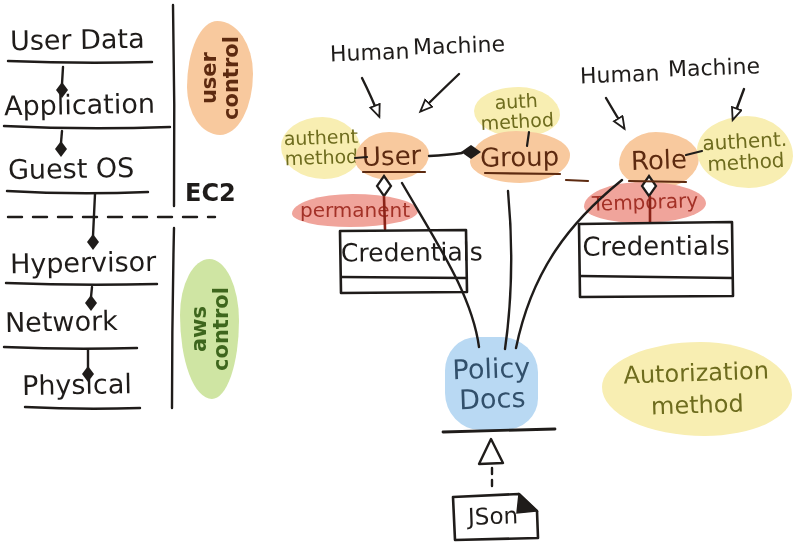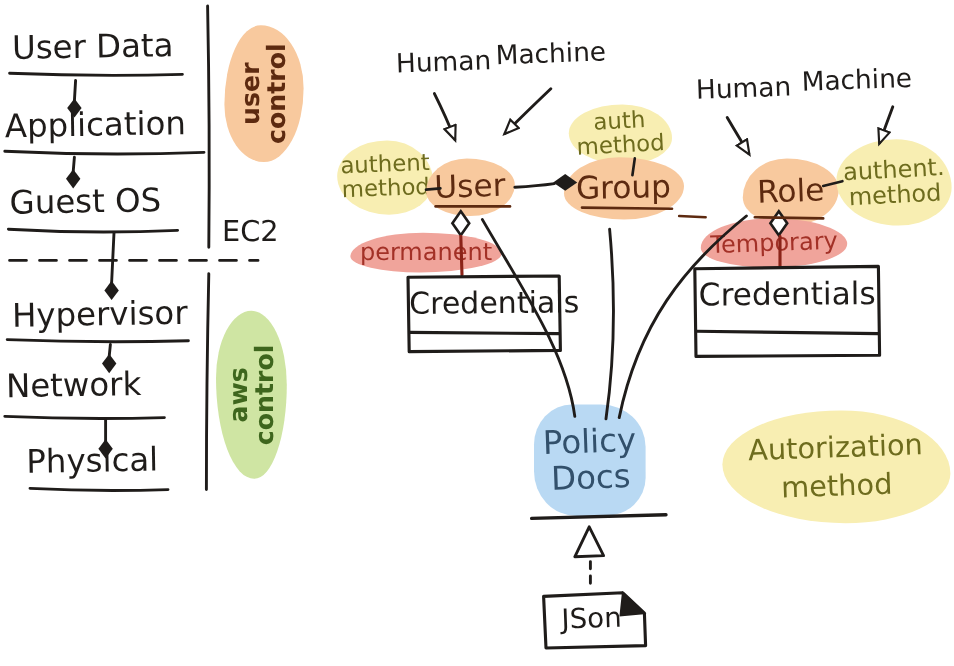--- a/index.html
+++ b/index.html
@@ -191,21 +191,21 @@
       <path d="M629,181 L686,182"></path>
     </g>
   </svg>
 
   <div class="lbl ink" style="left:10px;top:24px;font-size:27px;transform:rotate(-1deg);">User Data</div>
   <div class="lbl ink" style="left:4px;top:89px;font-size:27px;transform:rotate(-1deg);">Application</div>
   <div class="lbl ink" style="left:8px;top:153px;font-size:27px;transform:rotate(-1deg);">Guest OS</div>
   <div class="lbl ink" style="left:10px;top:247px;font-size:27px;transform:rotate(-1deg);">Hypervisor</div>
   <div class="lbl ink" style="left:5px;top:306px;font-size:27px;transform:rotate(-1deg);">Network</div>
   <div class="lbl ink" style="left:22px;top:369px;font-size:27px;transform:rotate(-1deg);">Physical</div>
-  <div class="lbl ink" style="left:185px;top:179px;font-size:24px;font-weight:normal;">EC2</div>
+  <div class="lbl ink" style="left:185px;top:179px;font-size:24px;font-weight:bold;">EC2</div>
 
   <div class="lbl ink" style="left:330px;top:40px;font-size:22px;transform:rotate(-2deg);">Human</div>
   <div class="lbl ink" style="left:413px;top:33px;font-size:22px;transform:rotate(-2deg);">Machine</div>
   <div class="lbl ink" style="left:580px;top:62px;font-size:22px;transform:rotate(-2deg);">Human</div>
   <div class="lbl ink" style="left:668px;top:55px;font-size:22px;transform:rotate(-2deg);">Machine</div>
 
   <div class="lbl ink ctr" style="left:341px;top:238px;width:125px;font-size:25px;transform:rotate(-0.5deg);">Credentials</div>
   <div class="lbl ink ctr" style="left:580px;top:231px;width:152px;font-size:26px;transform:rotate(-0.5deg);">Credentials</div>
 
   <div class="lbl ink ctr" style="left:458px;top:503px;width:70px;font-size:23px;transform:rotate(-2deg);">JSon</div>

